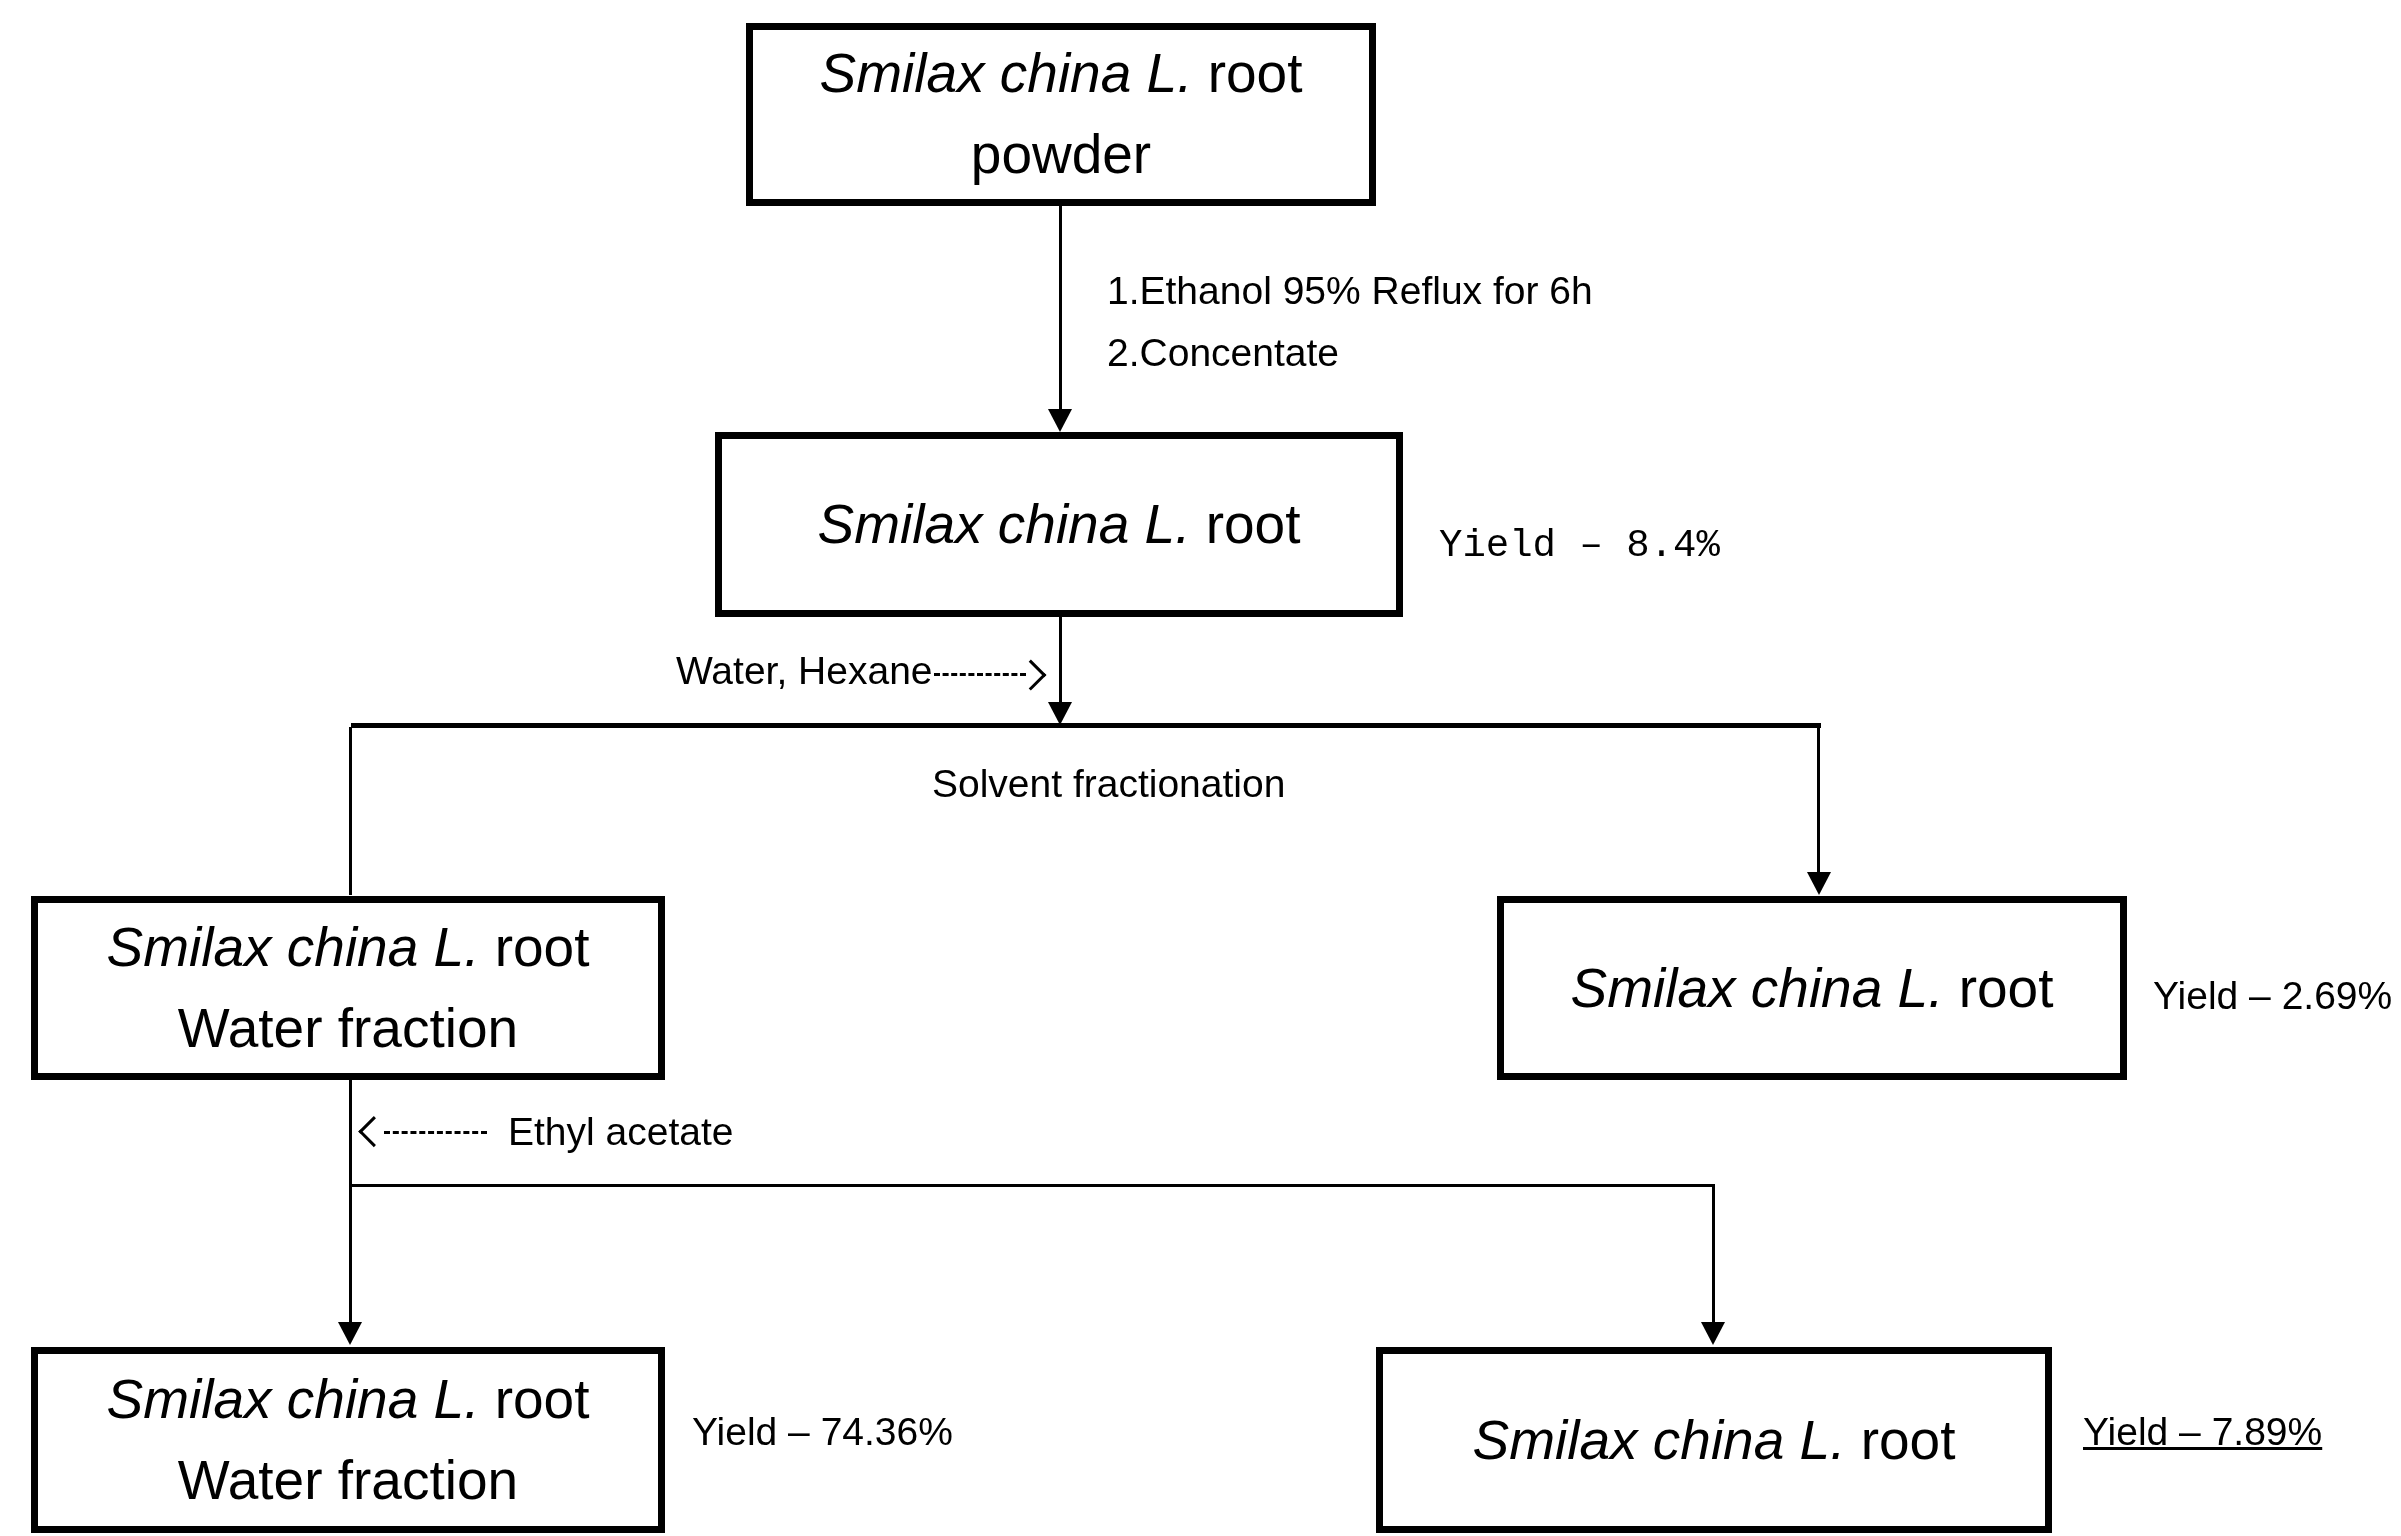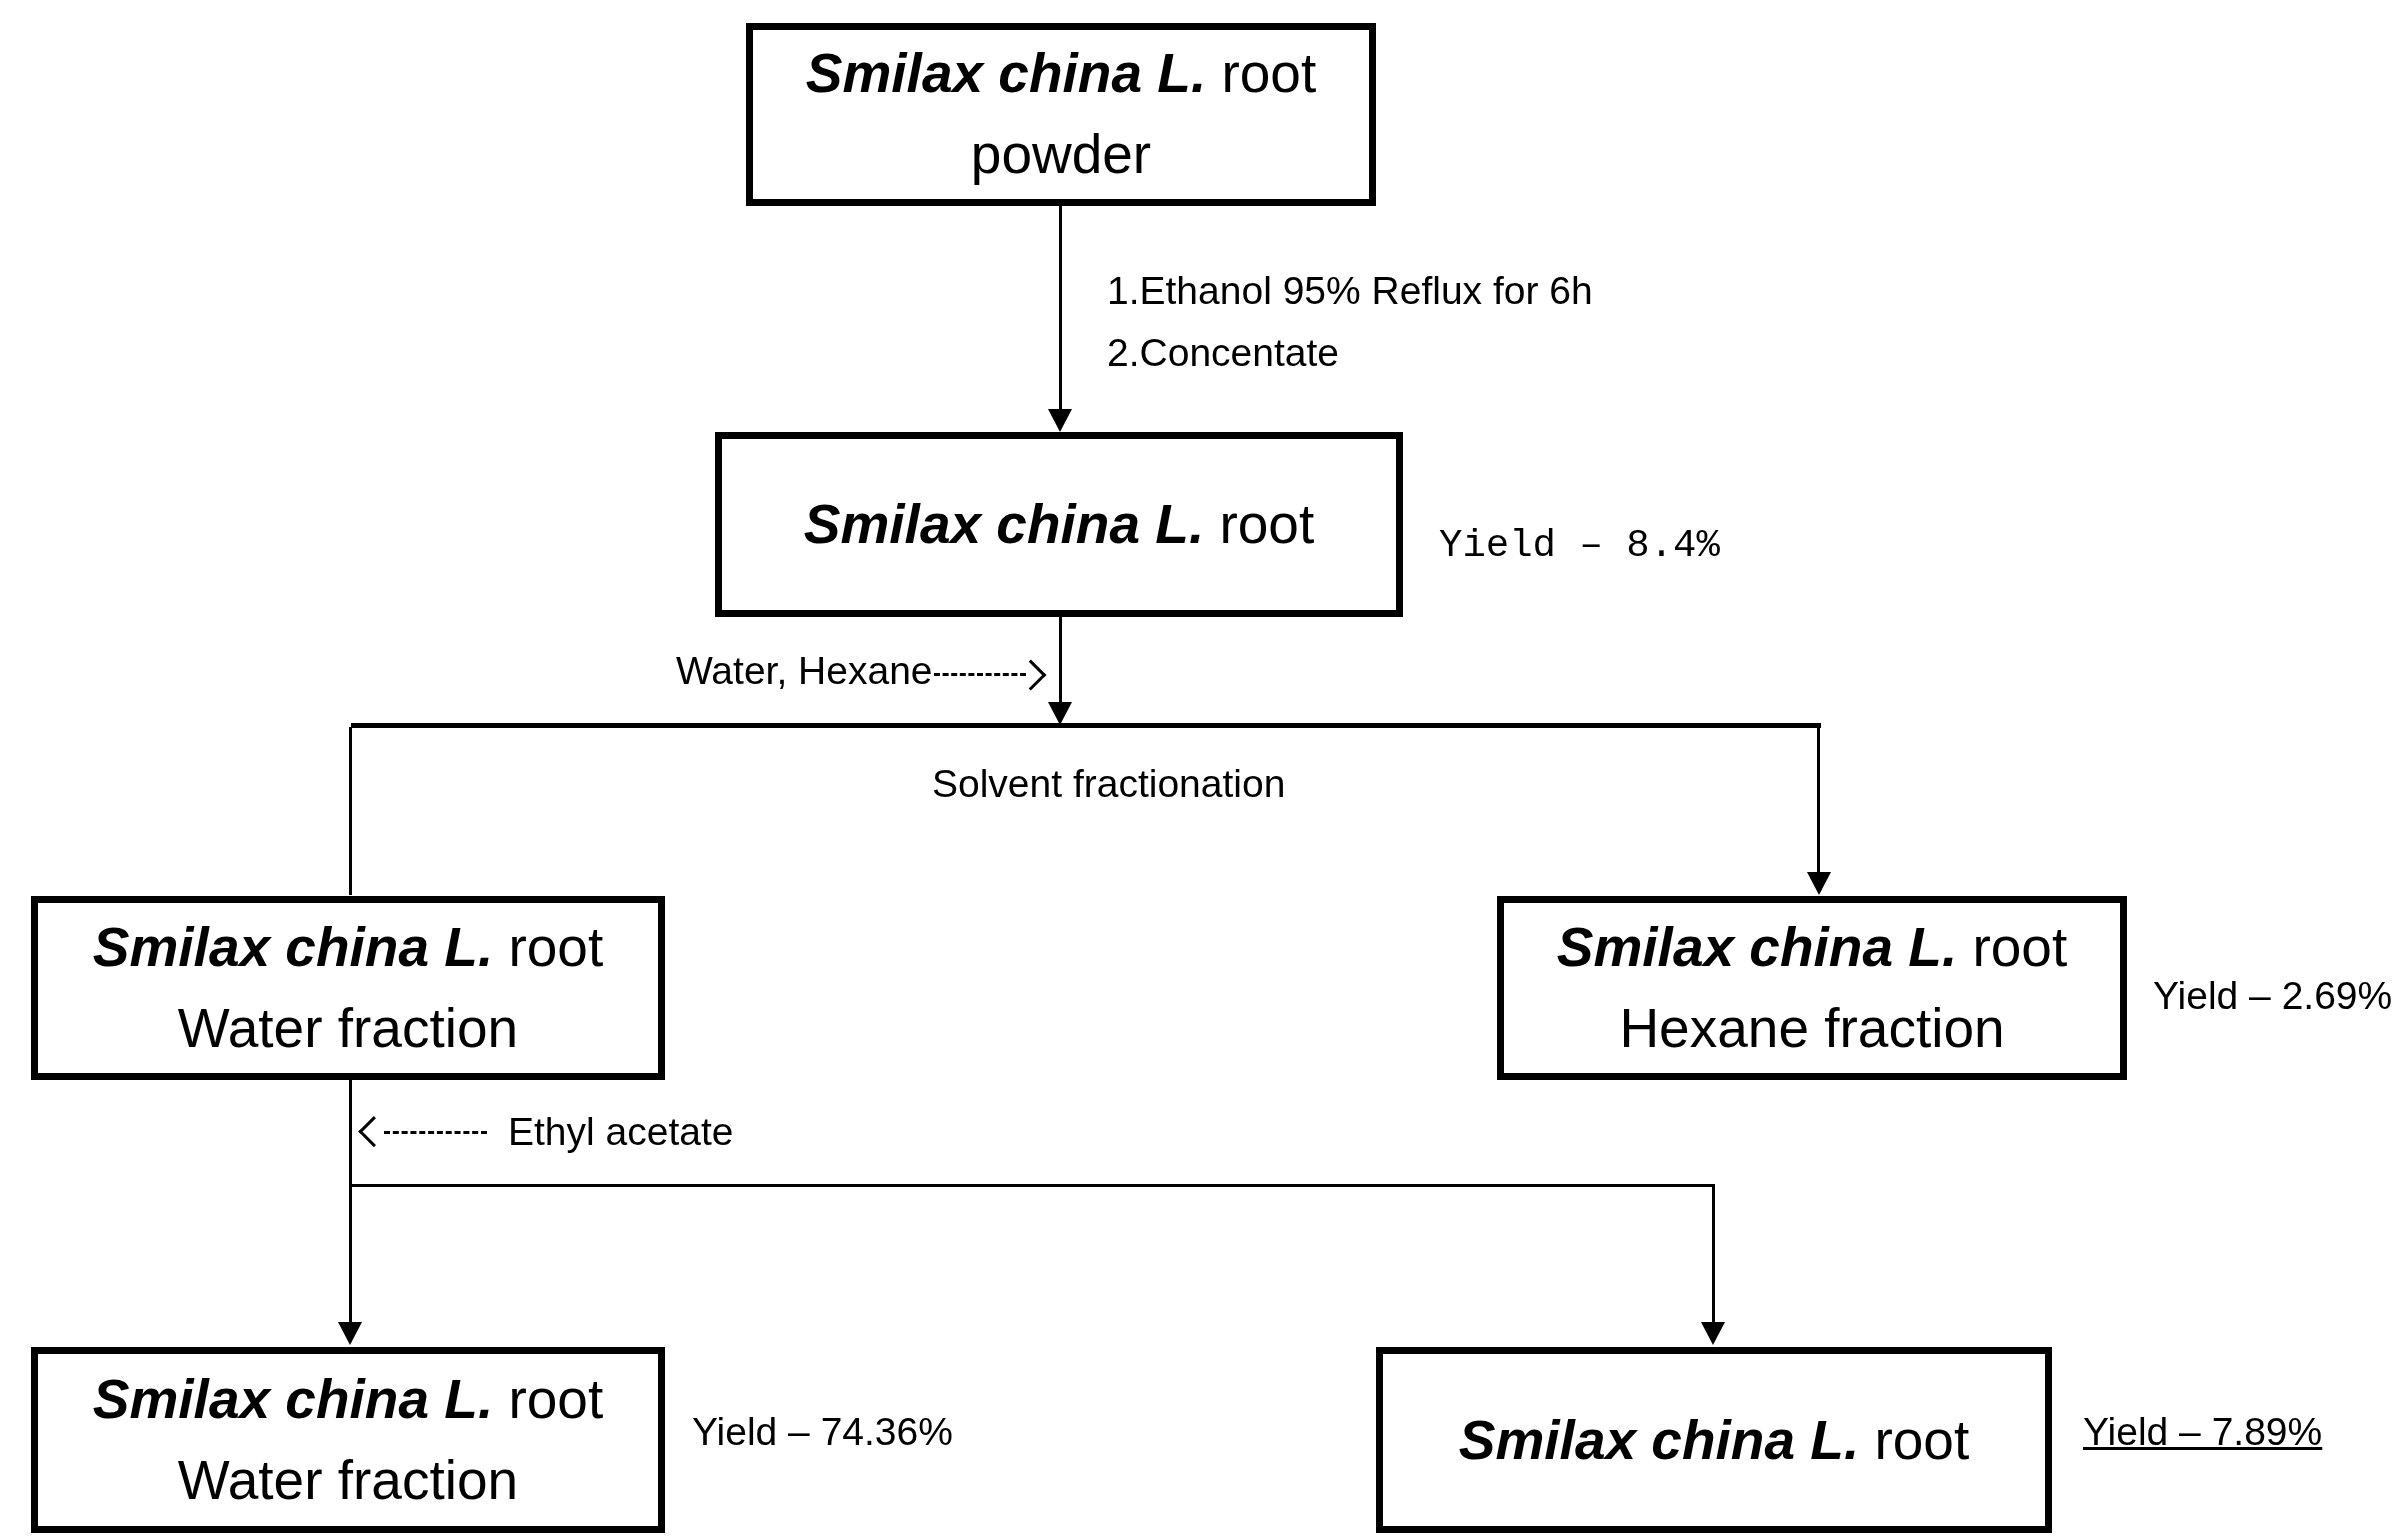--- a/index.html
+++ b/index.html
@@ -19,21 +19,21 @@
     background: #ffffff;
     display: flex;
     flex-direction: column;
     align-items: center;
     justify-content: center;
     text-align: center;
     font-size: 55px;
     line-height: 81px;
     white-space: nowrap;
   }
-  .node .it { font-style: italic; font-weight: bold; }
+  .node .it { font-style: italic; }
   .lbl {
     position: absolute;
     font-size: 39px;
     line-height: 44px;
     white-space: nowrap;
   }
   .vline { position: absolute; width: 3.1px; background: #000000; }
   .hline { position: absolute; background: #000000; }
   .arrowhead-down {
     position: absolute;
@@ -70,21 +70,20 @@
     <div><span class="it">Smilax china L.</span><span> root</span></div>
   </div>
 
   <div class="node" style="left:31px; top:896px; width:634px; height:184px;">
     <div><span class="it">Smilax china L.</span><span> root</span></div>
     <div>Water fraction</div>
   </div>
 
   <div class="node" style="left:1497px; top:896px; width:630px; height:184px;">
     <div><span class="it">Smilax china L.</span><span> root</span></div>
-    <div>Hexane fraction</div>
   </div>
 
   <div class="node" style="left:31px; top:1347px; width:634px; height:186px;">
     <div><span class="it">Smilax china L.</span><span> root</span></div>
     <div>Water fraction</div>
   </div>
 
   <div class="node" style="left:1376px; top:1347px; width:676px; height:186px;">
     <div><span class="it">Smilax china L.</span><span> root</span></div>
   </div>

